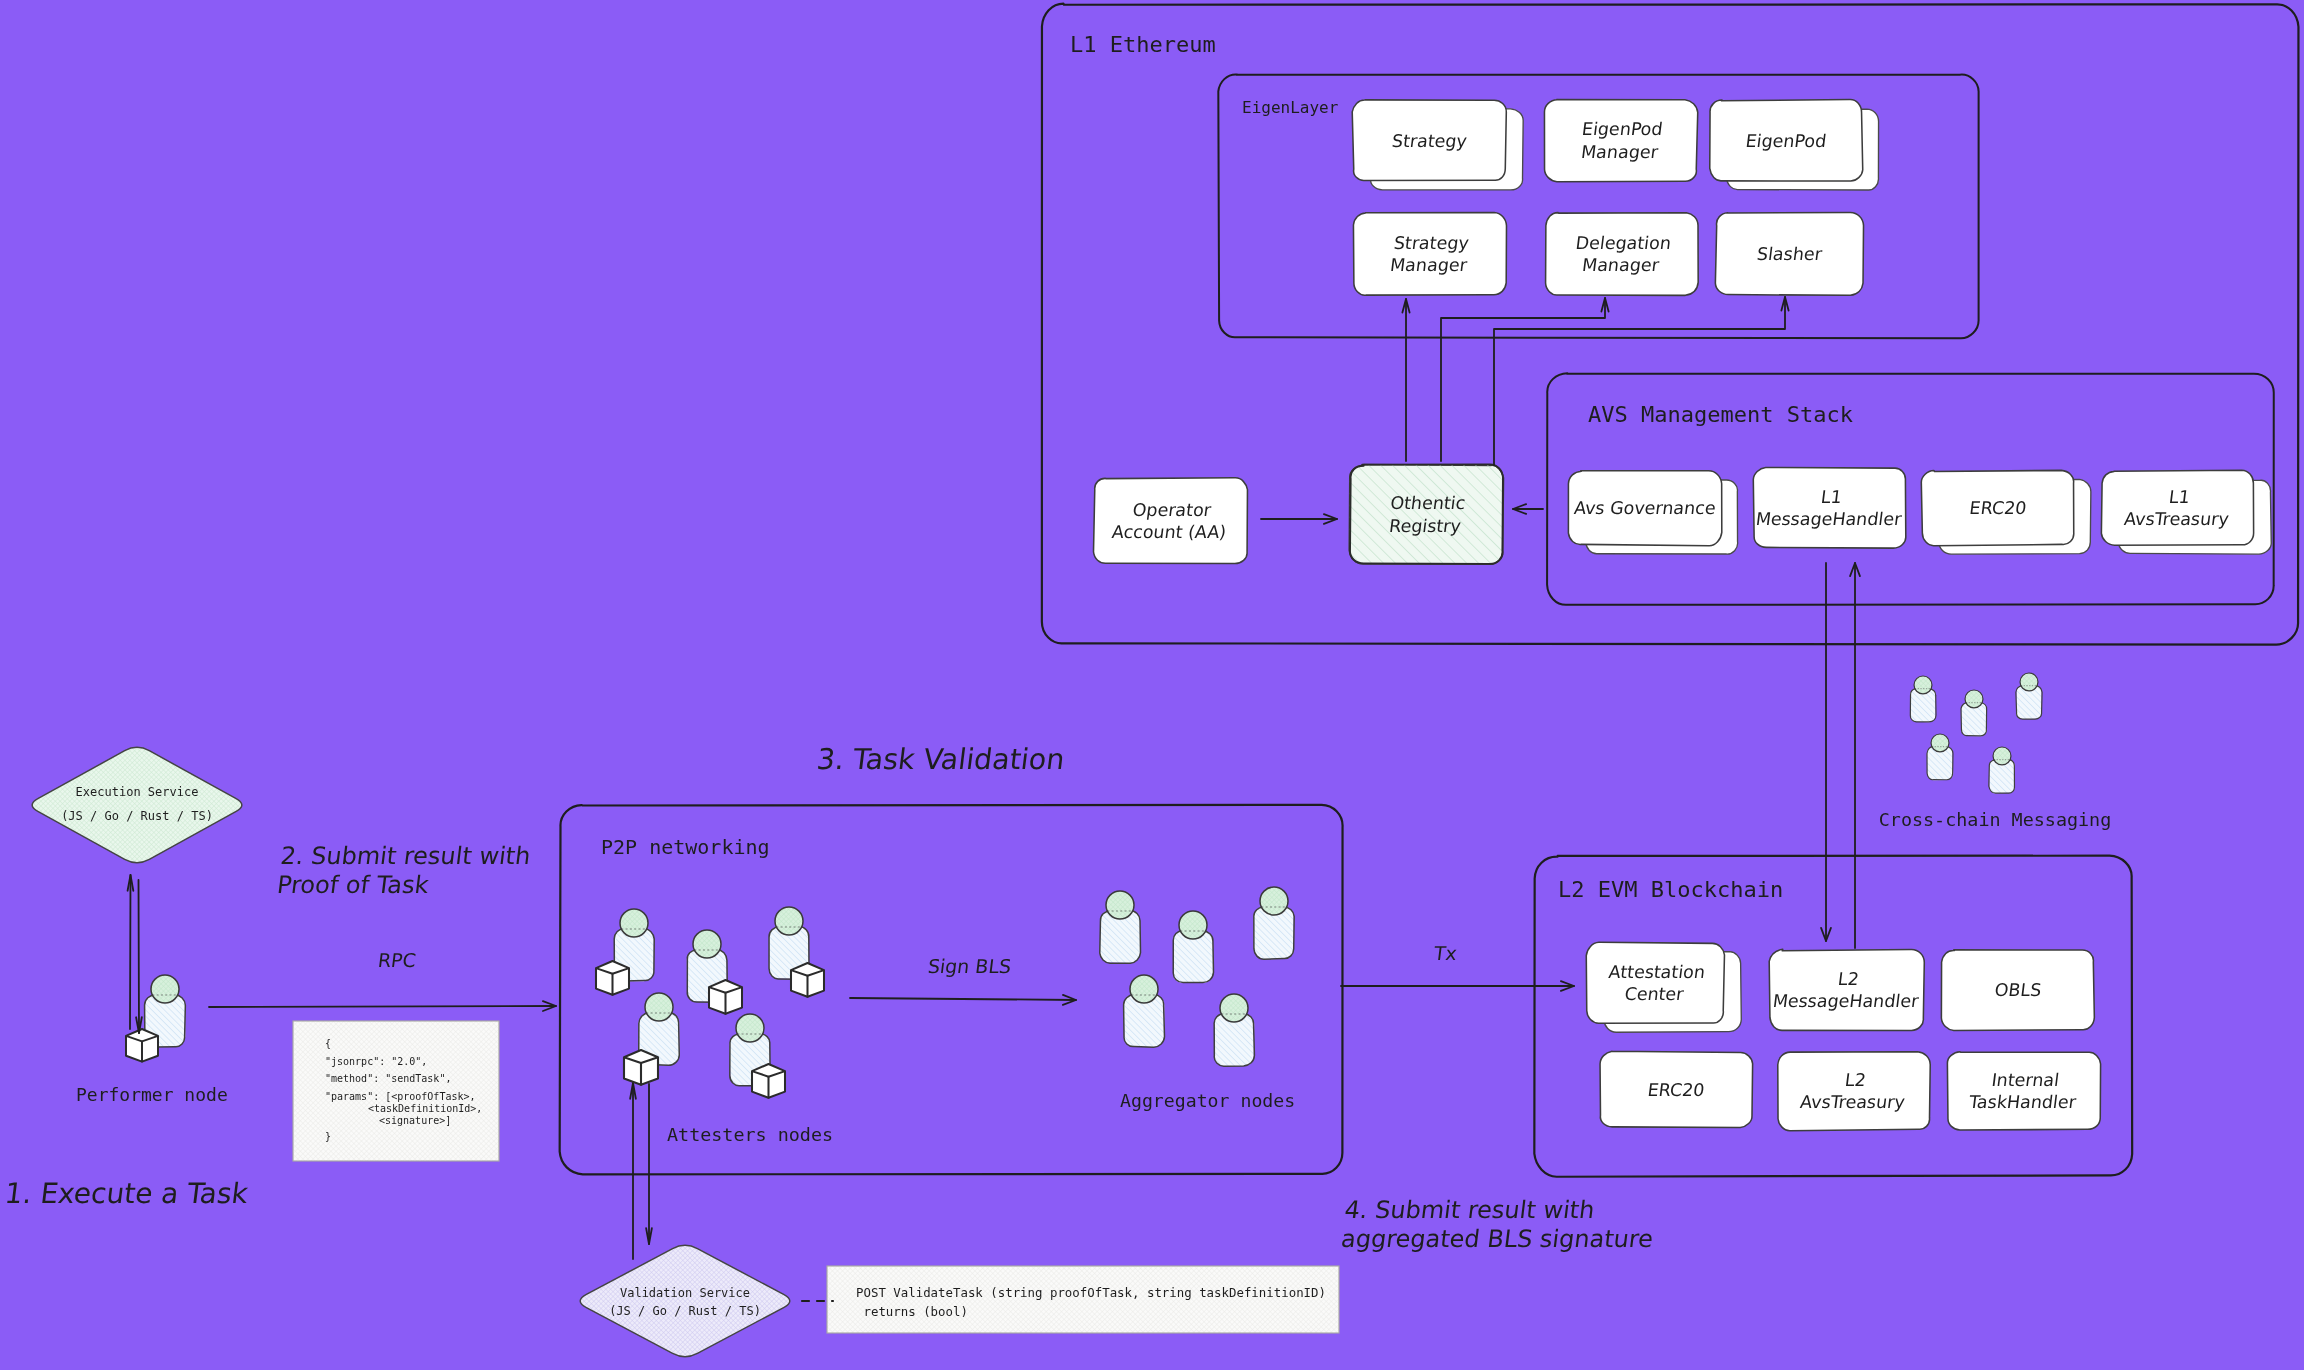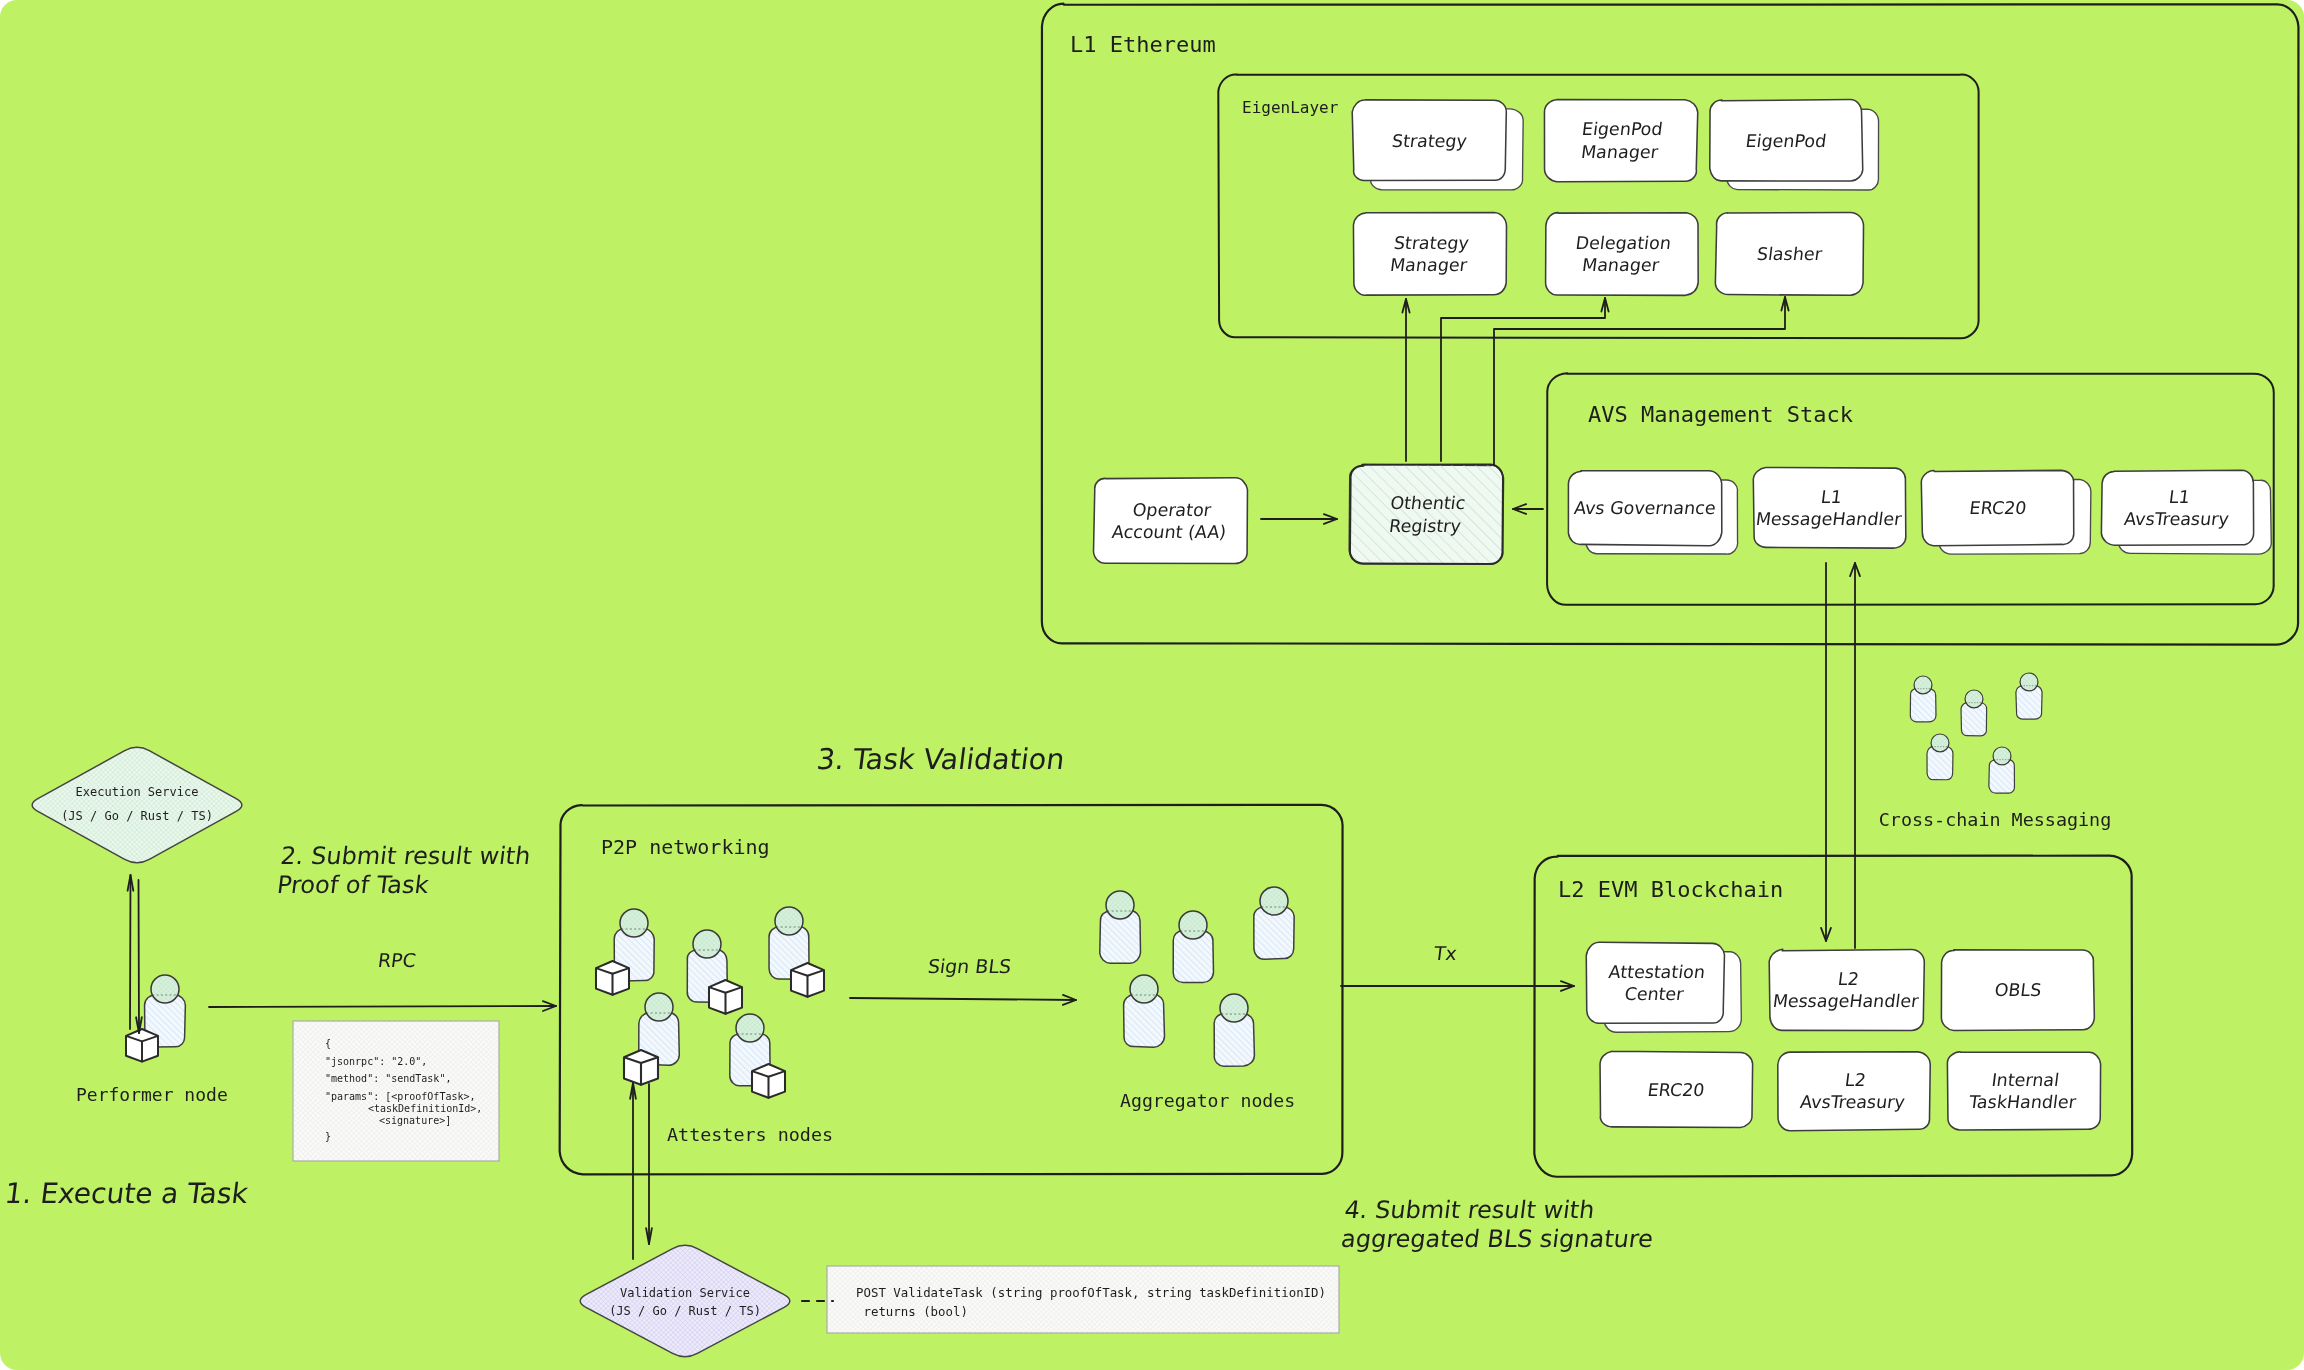--- a/index.html
+++ b/index.html
@@ -1,16 +1,16 @@
 <!DOCTYPE html>
 <html><head>
 <meta charset="utf-8">
 <style>
 html,body{margin:0;padding:0;background:#ffffff;}
-#canvas{position:relative;width:2304px;height:1370px;overflow:hidden;background:#bef264;border-radius:17px;}
+#canvas{position:relative;width:2304px;height:1370px;overflow:hidden;background:#8b5cf6;}
 svg#main{position:absolute;left:0;top:0;width:2304px;height:1370px;display:block;}
 text{white-space:pre;}
 .mono{font-family:"DejaVu Sans Mono",monospace;fill:#1e1e1e;}
 .hand{font-family:"DejaVu Sans",sans-serif;fill:#1e1e1e;transform:skewX(-7deg);transform-origin:center;transform-box:fill-box;}
 </style>
 </head>
 <body>
 
 <div id="canvas">
 <svg id="main" viewBox="0 0 2304 1370" xmlns="http://www.w3.org/2000/svg">

